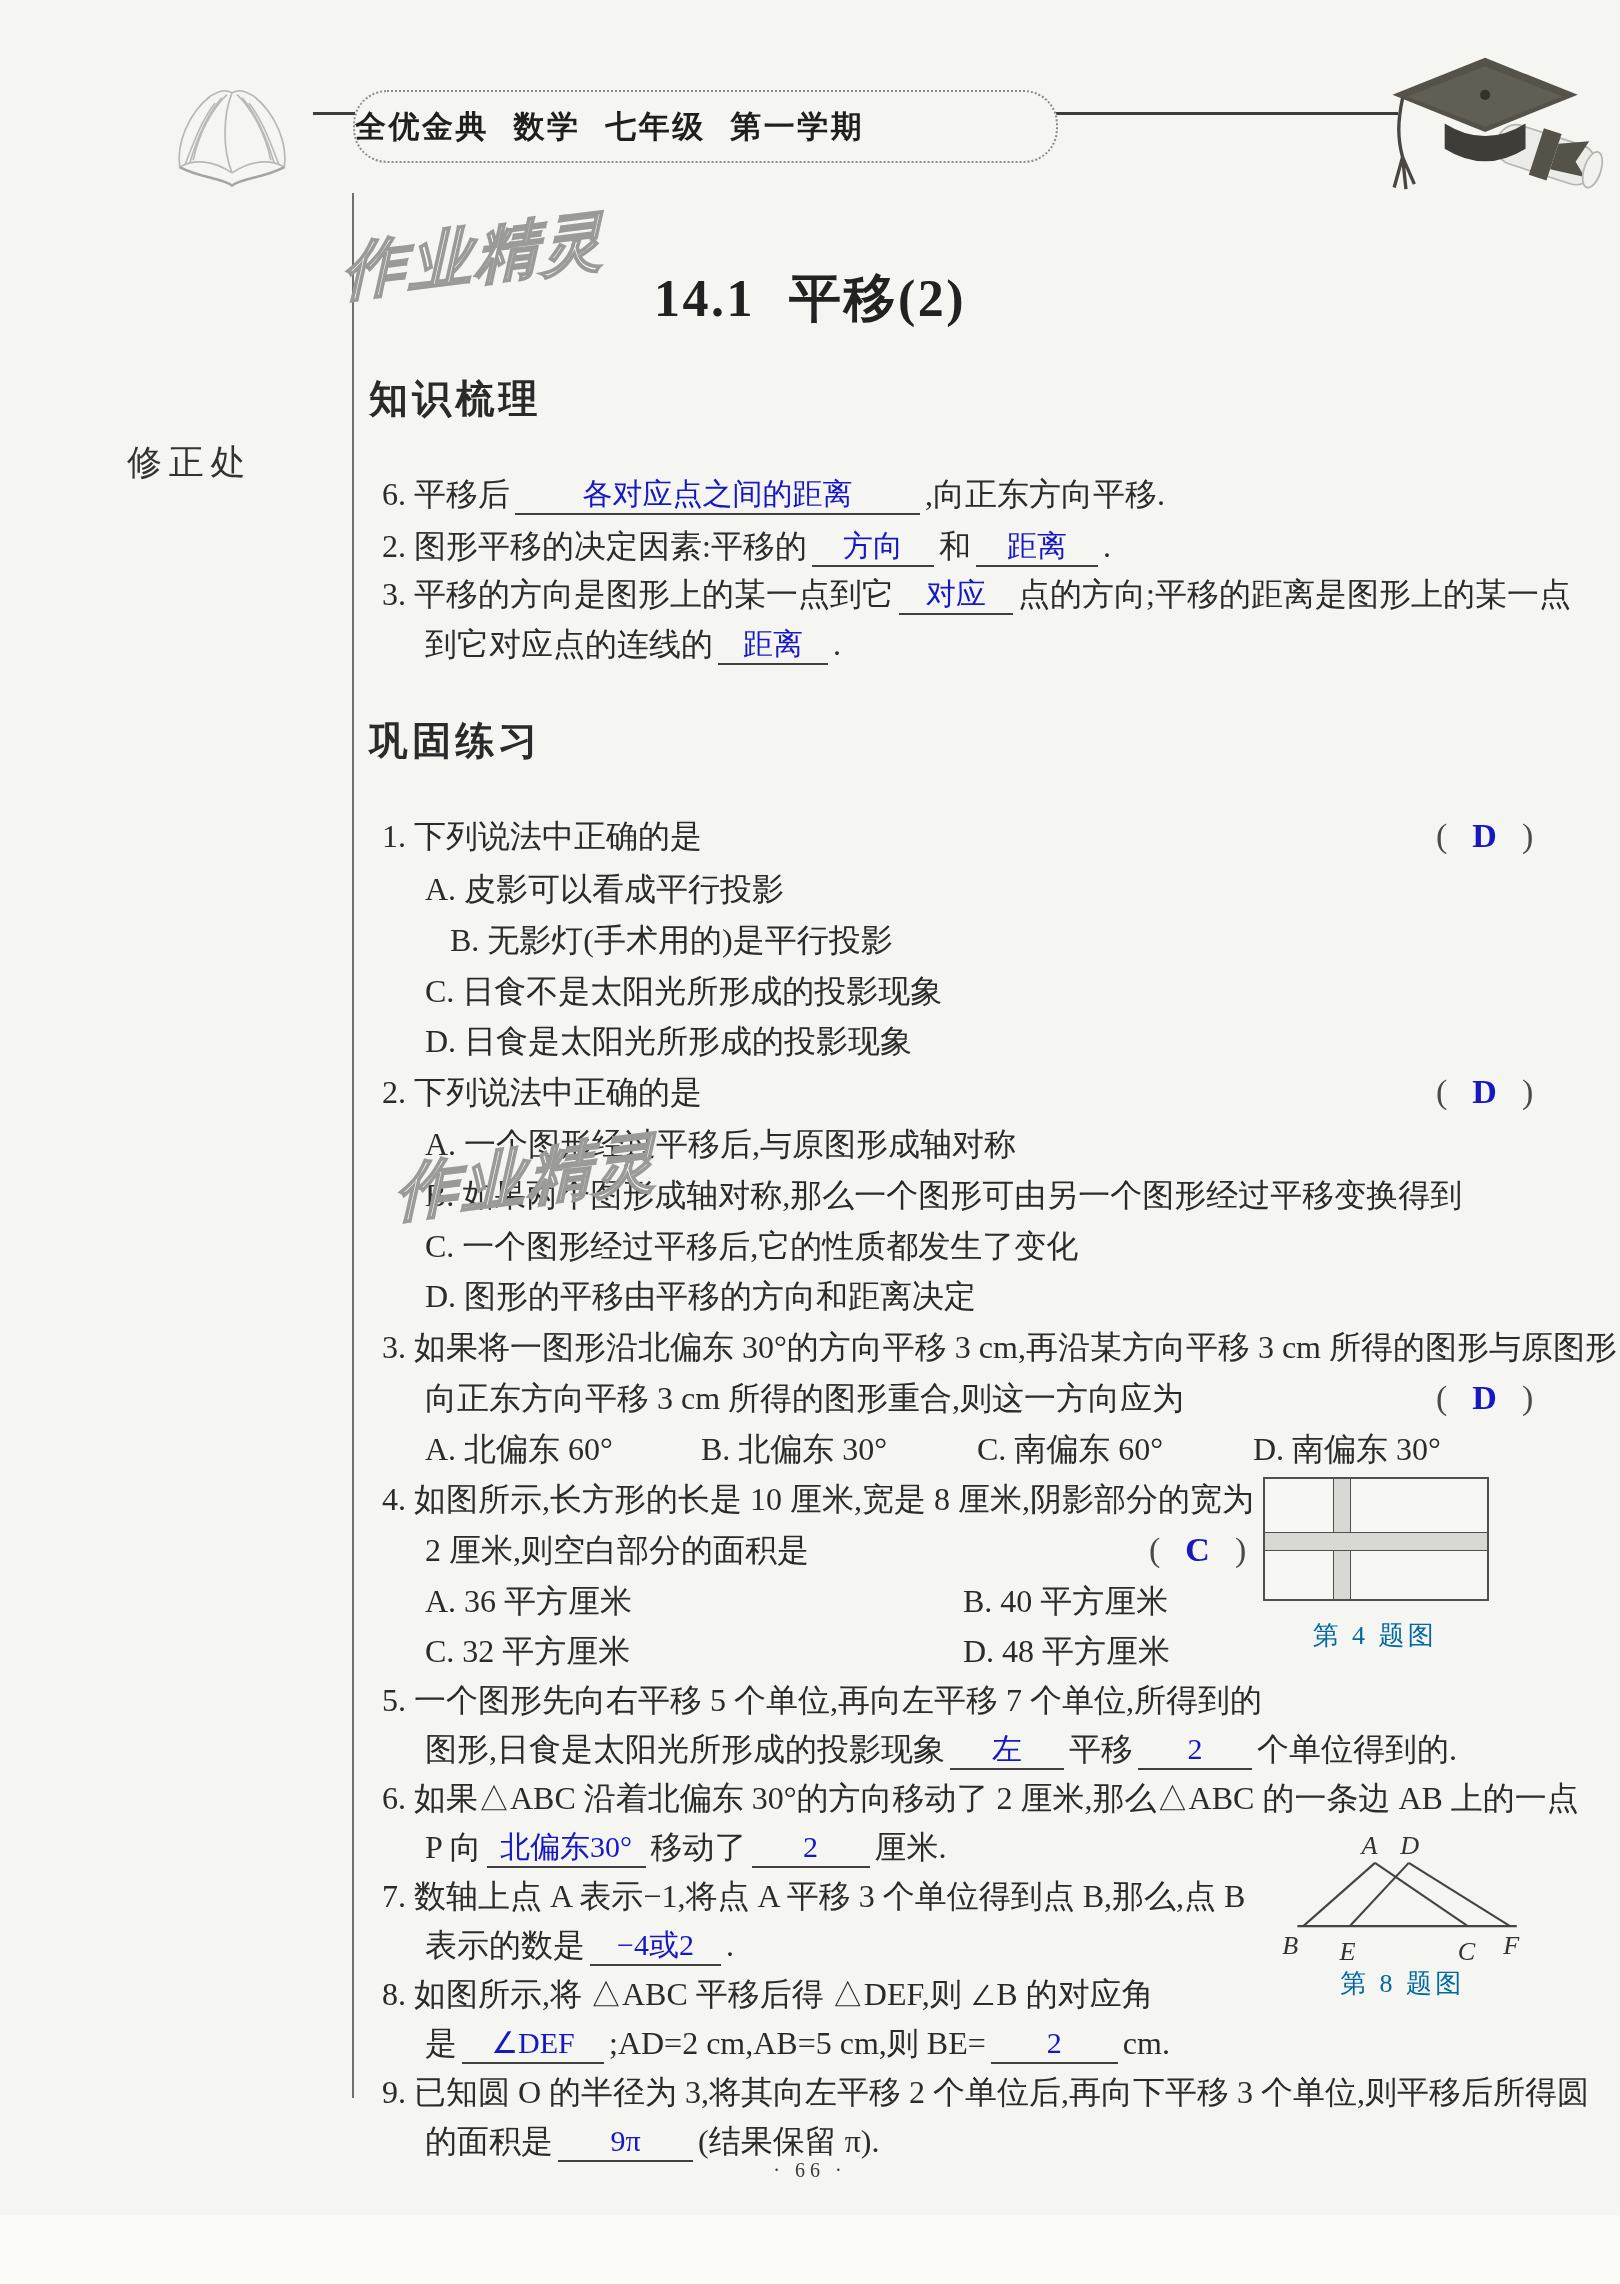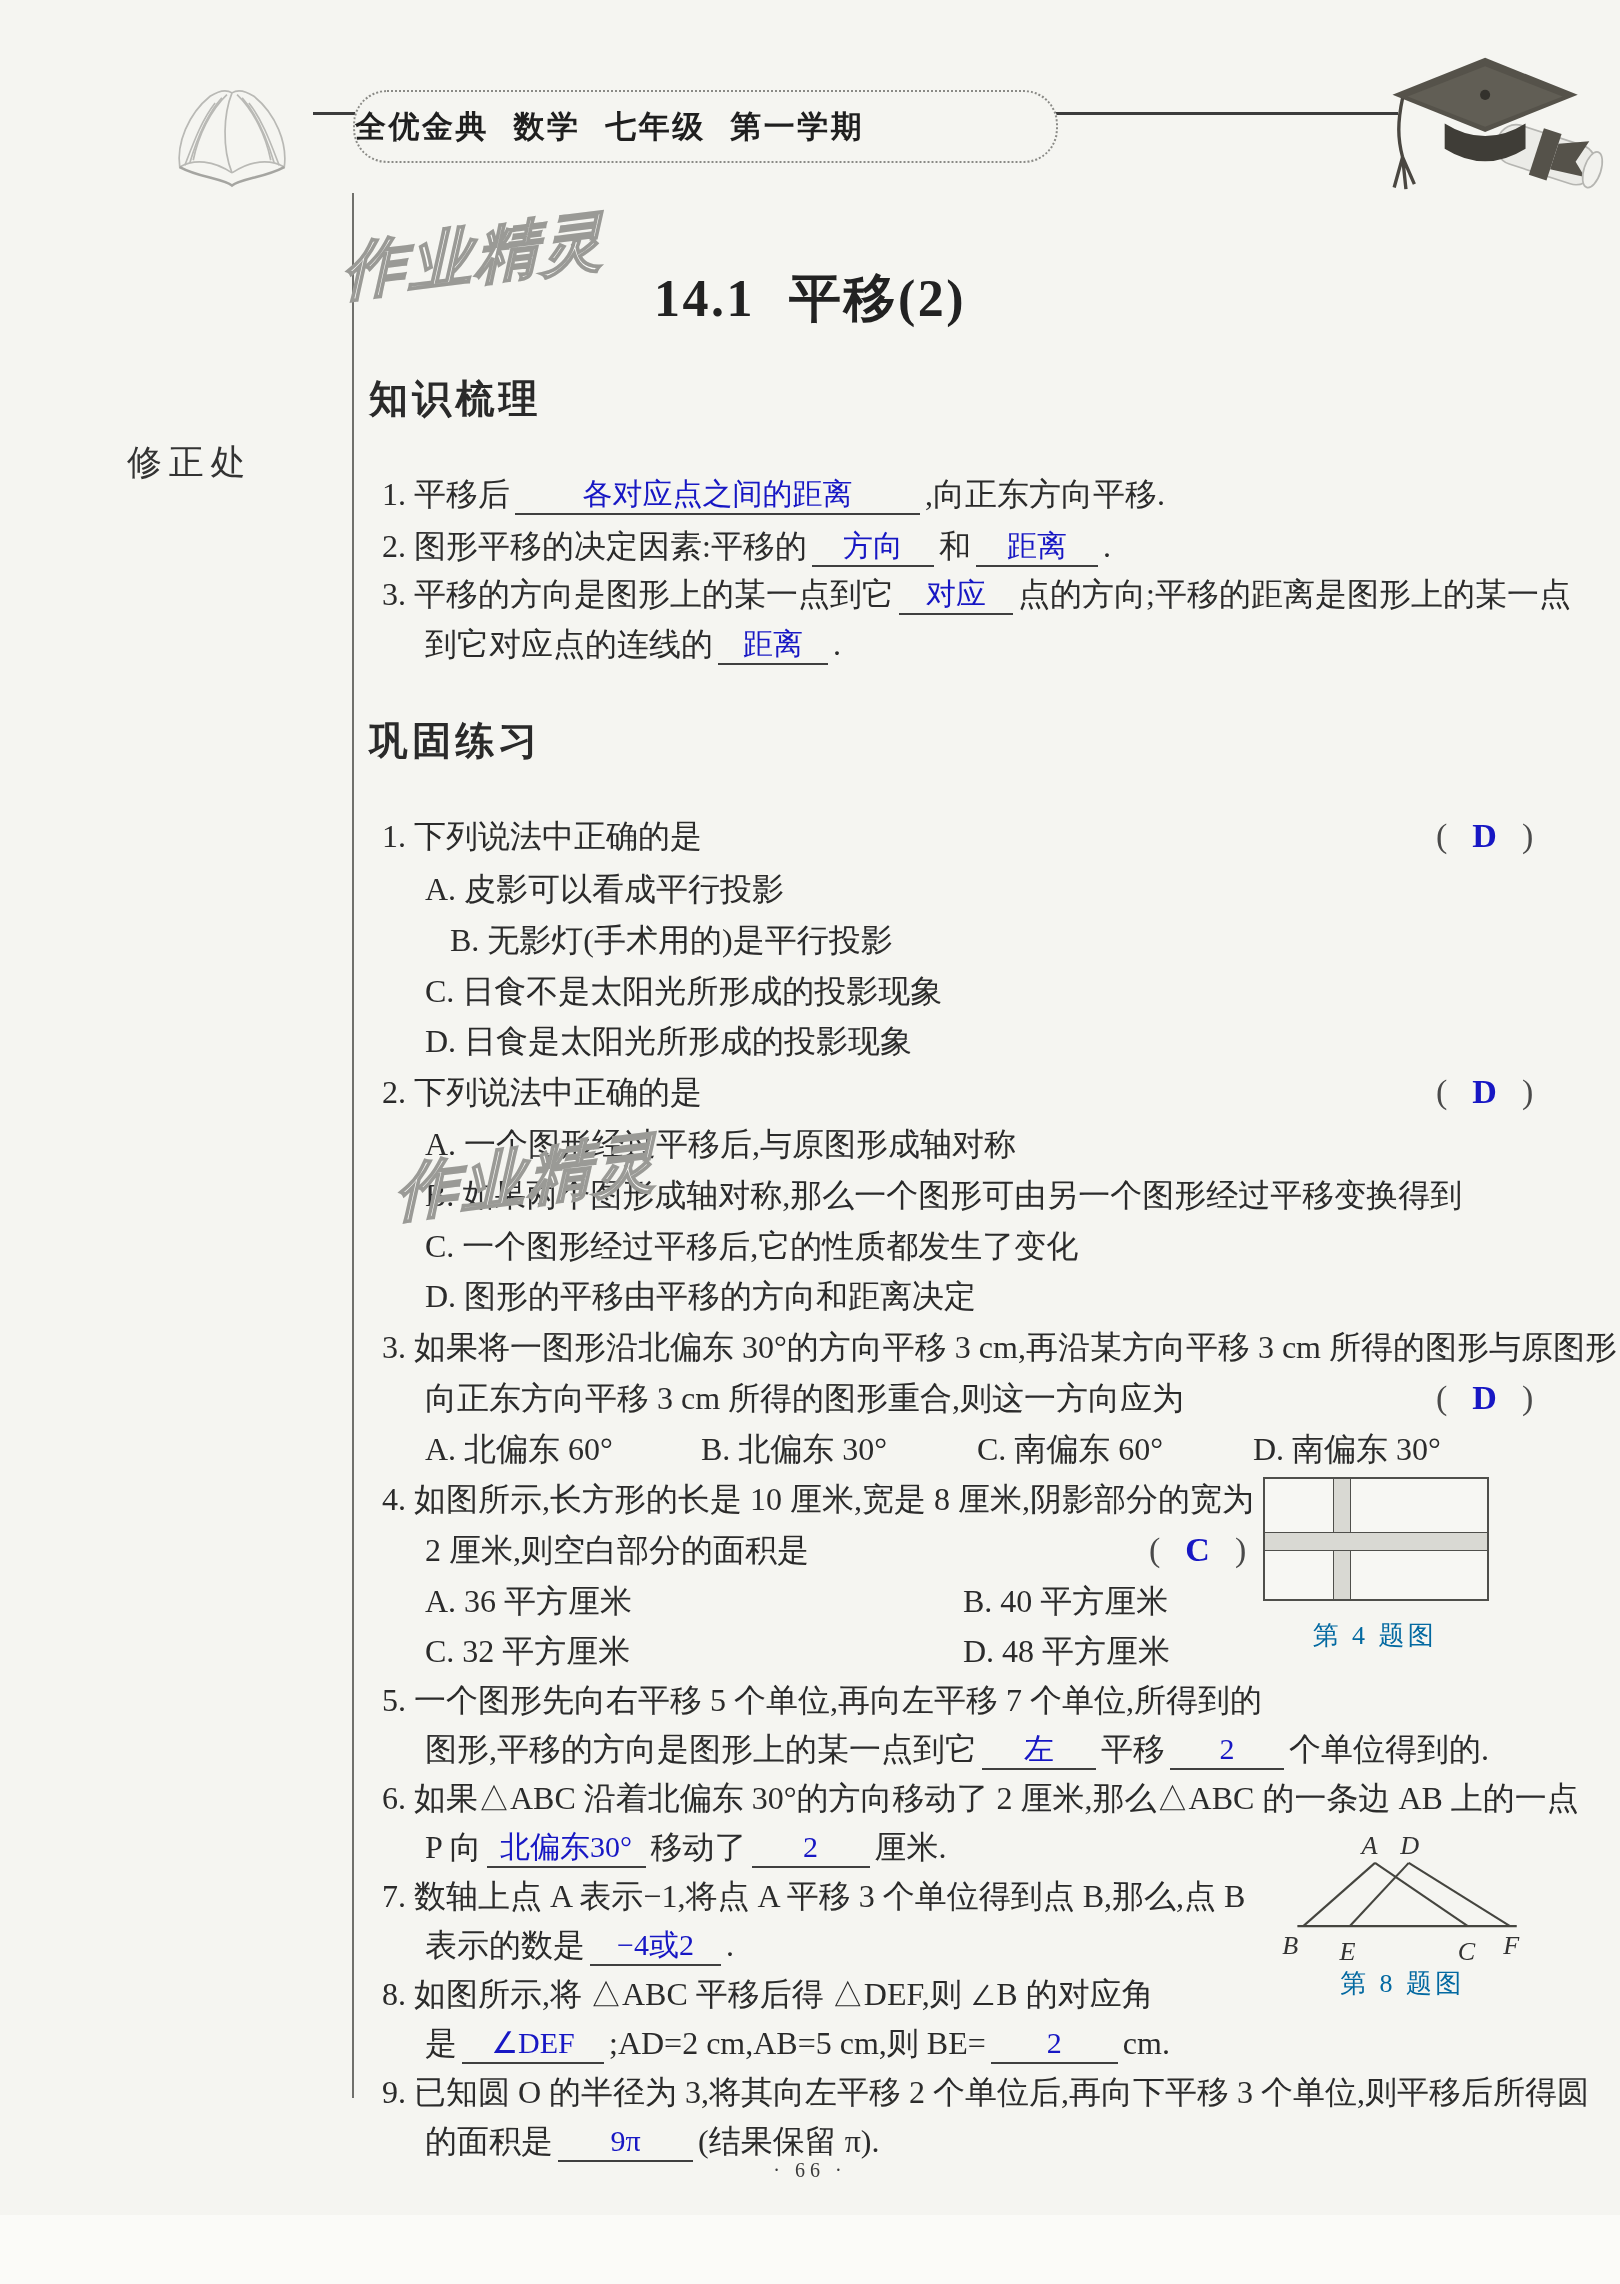--- a/index.html
+++ b/index.html
@@ -128,21 +128,21 @@
 <div id="margin-label" class="abs">修正处</div>
 
 <div id="v-rule" class="abs"></div>
 
 <div id="page-title" class="abs">14.1 平移(2)</div>
 
 <div id="heading-knowledge" class="abs section-heading">知识梳理</div>
 <div id="heading-practice" class="abs section-heading">巩固练习</div>
 
 <div id="content">
-    <div class="line" style="top: 473px; left: 382px;"><span class="t">1. 平移后</span><span class="blank" style="width: 405px;"><span class="ans-text">各对应点之间的距离</span></span><span class="t">,向正东方向平移.</span></div>
+    <div class="line" style="top: 473px; left: 382px;"><span class="t">6. 平移后</span><span class="blank" style="width: 405px;"><span class="ans-text">各对应点之间的距离</span></span><span class="t">,向正东方向平移.</span></div>
     <div class="line" style="top: 525px; left: 382px;"><span class="t">2. 图形平移的决定因素:平移的</span><span class="blank" style="width: 122px;"><span class="ans-text">方向</span></span><span class="t"> 和 </span><span class="blank" style="width: 122px;"><span class="ans-text">距离</span></span><span class="t">.</span></div>
     <div class="line" style="top: 573px; left: 382px;"><span class="t">3. 平移的方向是图形上的某一点到它</span><span class="blank" style="width: 114px;"><span class="ans-text">对应</span></span><span class="t">点的方向;平移的距离是图形上的某一点</span></div>
     <div class="line" style="top: 623px; left: 425px;"><span class="t">到它对应点的连线的</span><span class="blank" style="width: 110px;"><span class="ans-text">距离</span></span><span class="t">.</span></div>
     <div class="line" style="top: 815px; left: 382px;"><span class="t">1. 下列说法中正确的是</span><span class="ansbox" style="left: 1054px;"><span>(</span><span class="letter">D</span><span>)</span></span></div>
     <div class="line" style="top: 868px; left: 425px;"><span class="t">A. 皮影可以看成平行投影</span></div>
     <div class="line" style="top: 919px; left: 450px;"><span class="t">B. 无影灯(手术用的)是平行投影</span></div>
     <div class="line" style="top: 970px; left: 425px;"><span class="t">C. 日食不是太阳光所形成的投影现象</span></div>
     <div class="line" style="top: 1020px; left: 425px;"><span class="t">D. 日食是太阳光所形成的投影现象</span></div>
     <div class="line" style="top: 1071px; left: 382px;"><span class="t">2. 下列说法中正确的是</span><span class="ansbox" style="left: 1054px;"><span>(</span><span class="letter">D</span><span>)</span></span></div>
     <div class="line" style="top: 1123px; left: 425px;"><span class="t">A. 一个图形经过平移后,与原图形成轴对称</span></div>
@@ -150,21 +150,21 @@
     <div class="line" style="top: 1225px; left: 425px;"><span class="t">C. 一个图形经过平移后,它的性质都发生了变化</span></div>
     <div class="line" style="top: 1275px; left: 425px;"><span class="t">D. 图形的平移由平移的方向和距离决定</span></div>
     <div class="line" style="top: 1326px; left: 382px;"><span class="t">3. 如果将一图形沿北偏东 30°的方向平移 3 cm,再沿某方向平移 3 cm 所得的图形与原图形</span></div>
     <div class="line" style="top: 1377px; left: 425px;"><span class="t">向正东方向平移 3 cm 所得的图形重合,则这一方向应为</span><span class="ansbox" style="left: 1011px;"><span>(</span><span class="letter">D</span><span>)</span></span></div>
     <div class="line" style="top: 1428px; left: 425px;"><span class="t" style="width: 276px;">A. 北偏东 60°</span><span class="t" style="width: 276px;">B. 北偏东 30°</span><span class="t" style="width: 276px;">C. 南偏东 60°</span><span class="t">D. 南偏东 30°</span></div>
     <div class="line" style="top: 1478px; left: 382px;"><span class="t">4. 如图所示,长方形的长是 10 厘米,宽是 8 厘米,阴影部分的宽为</span></div>
     <div class="line" style="top: 1529px; left: 425px;"><span class="t">2 厘米,则空白部分的面积是</span><span class="ansbox" style="left: 724px;"><span>(</span><span class="letter">C</span><span>)</span></span></div>
     <div class="line" style="top: 1580px; left: 425px;"><span class="t" style="width: 538px;">A. 36 平方厘米</span><span class="t">B. 40 平方厘米</span></div>
     <div class="line" style="top: 1630px; left: 425px;"><span class="t" style="width: 538px;">C. 32 平方厘米</span><span class="t">D. 48 平方厘米</span></div>
     <div class="line" style="top: 1679px; left: 382px;"><span class="t">5. 一个图形先向右平移 5 个单位,再向左平移 7 个单位,所得到的</span></div>
-    <div class="line" style="top: 1728px; left: 425px;"><span class="t">图形,平移的方向是图形上的某一点到它</span><span class="blank" style="width: 114px;"><span class="ans-text">左</span></span><span class="t"> 平移 </span><span class="blank" style="width: 114px;"><span class="ans-text">2</span></span><span class="t"> 个单位得到的.</span></div>
+    <div class="line" style="top: 1728px; left: 425px;"><span class="t">图形,日食是太阳光所形成的投影现象</span><span class="blank" style="width: 114px;"><span class="ans-text">左</span></span><span class="t"> 平移 </span><span class="blank" style="width: 114px;"><span class="ans-text">2</span></span><span class="t"> 个单位得到的.</span></div>
     <div class="line" style="top: 1777px; left: 382px;"><span class="t">6. 如果△ABC 沿着北偏东 30°的方向移动了 2 厘米,那么△ABC 的一条边 AB 上的一点</span></div>
     <div class="line" style="top: 1826px; left: 425px;"><span class="t">P 向</span><span class="blank" style="width: 159px;"><span class="ans-text">北偏东30°</span></span><span class="t">移动了</span><span class="blank" style="width: 118px;"><span class="ans-text">2</span></span><span class="t"> 厘米.</span></div>
     <div class="line" style="top: 1875px; left: 382px;"><span class="t">7. 数轴上点 A 表示−1,将点 A 平移 3 个单位得到点 B,那么,点 B</span></div>
     <div class="line" style="top: 1924px; left: 425px;"><span class="t">表示的数是</span><span class="blank" style="width: 131px;"><span class="ans-text">−4或2</span></span><span class="t">.</span></div>
     <div class="line" style="top: 1973px; left: 382px;"><span class="t">8. 如图所示,将 △ABC 平移后得 △DEF,则 ∠B 的对应角</span></div>
     <div class="line" style="top: 2022px; left: 425px;"><span class="t">是</span><span class="blank" style="width: 142px;"><span class="ans-text">∠DEF</span></span><span class="t">;AD=2 cm,AB=5 cm,则 BE=</span><span class="blank" style="width: 127px;"><span class="ans-text">2</span></span><span class="t"> cm.</span></div>
     <div class="line" style="top: 2071px; left: 382px;"><span class="t">9. 已知圆 O 的半径为 3,将其向左平移 2 个单位后,再向下平移 3 个单位,则平移后所得圆</span></div>
     <div class="line" style="top: 2120px; left: 425px;"><span class="t">的面积是</span><span class="blank" style="width: 135px;"><span class="ans-text">9π</span></span><span class="t"> (结果保留 π).</span></div>
   </div>
 

